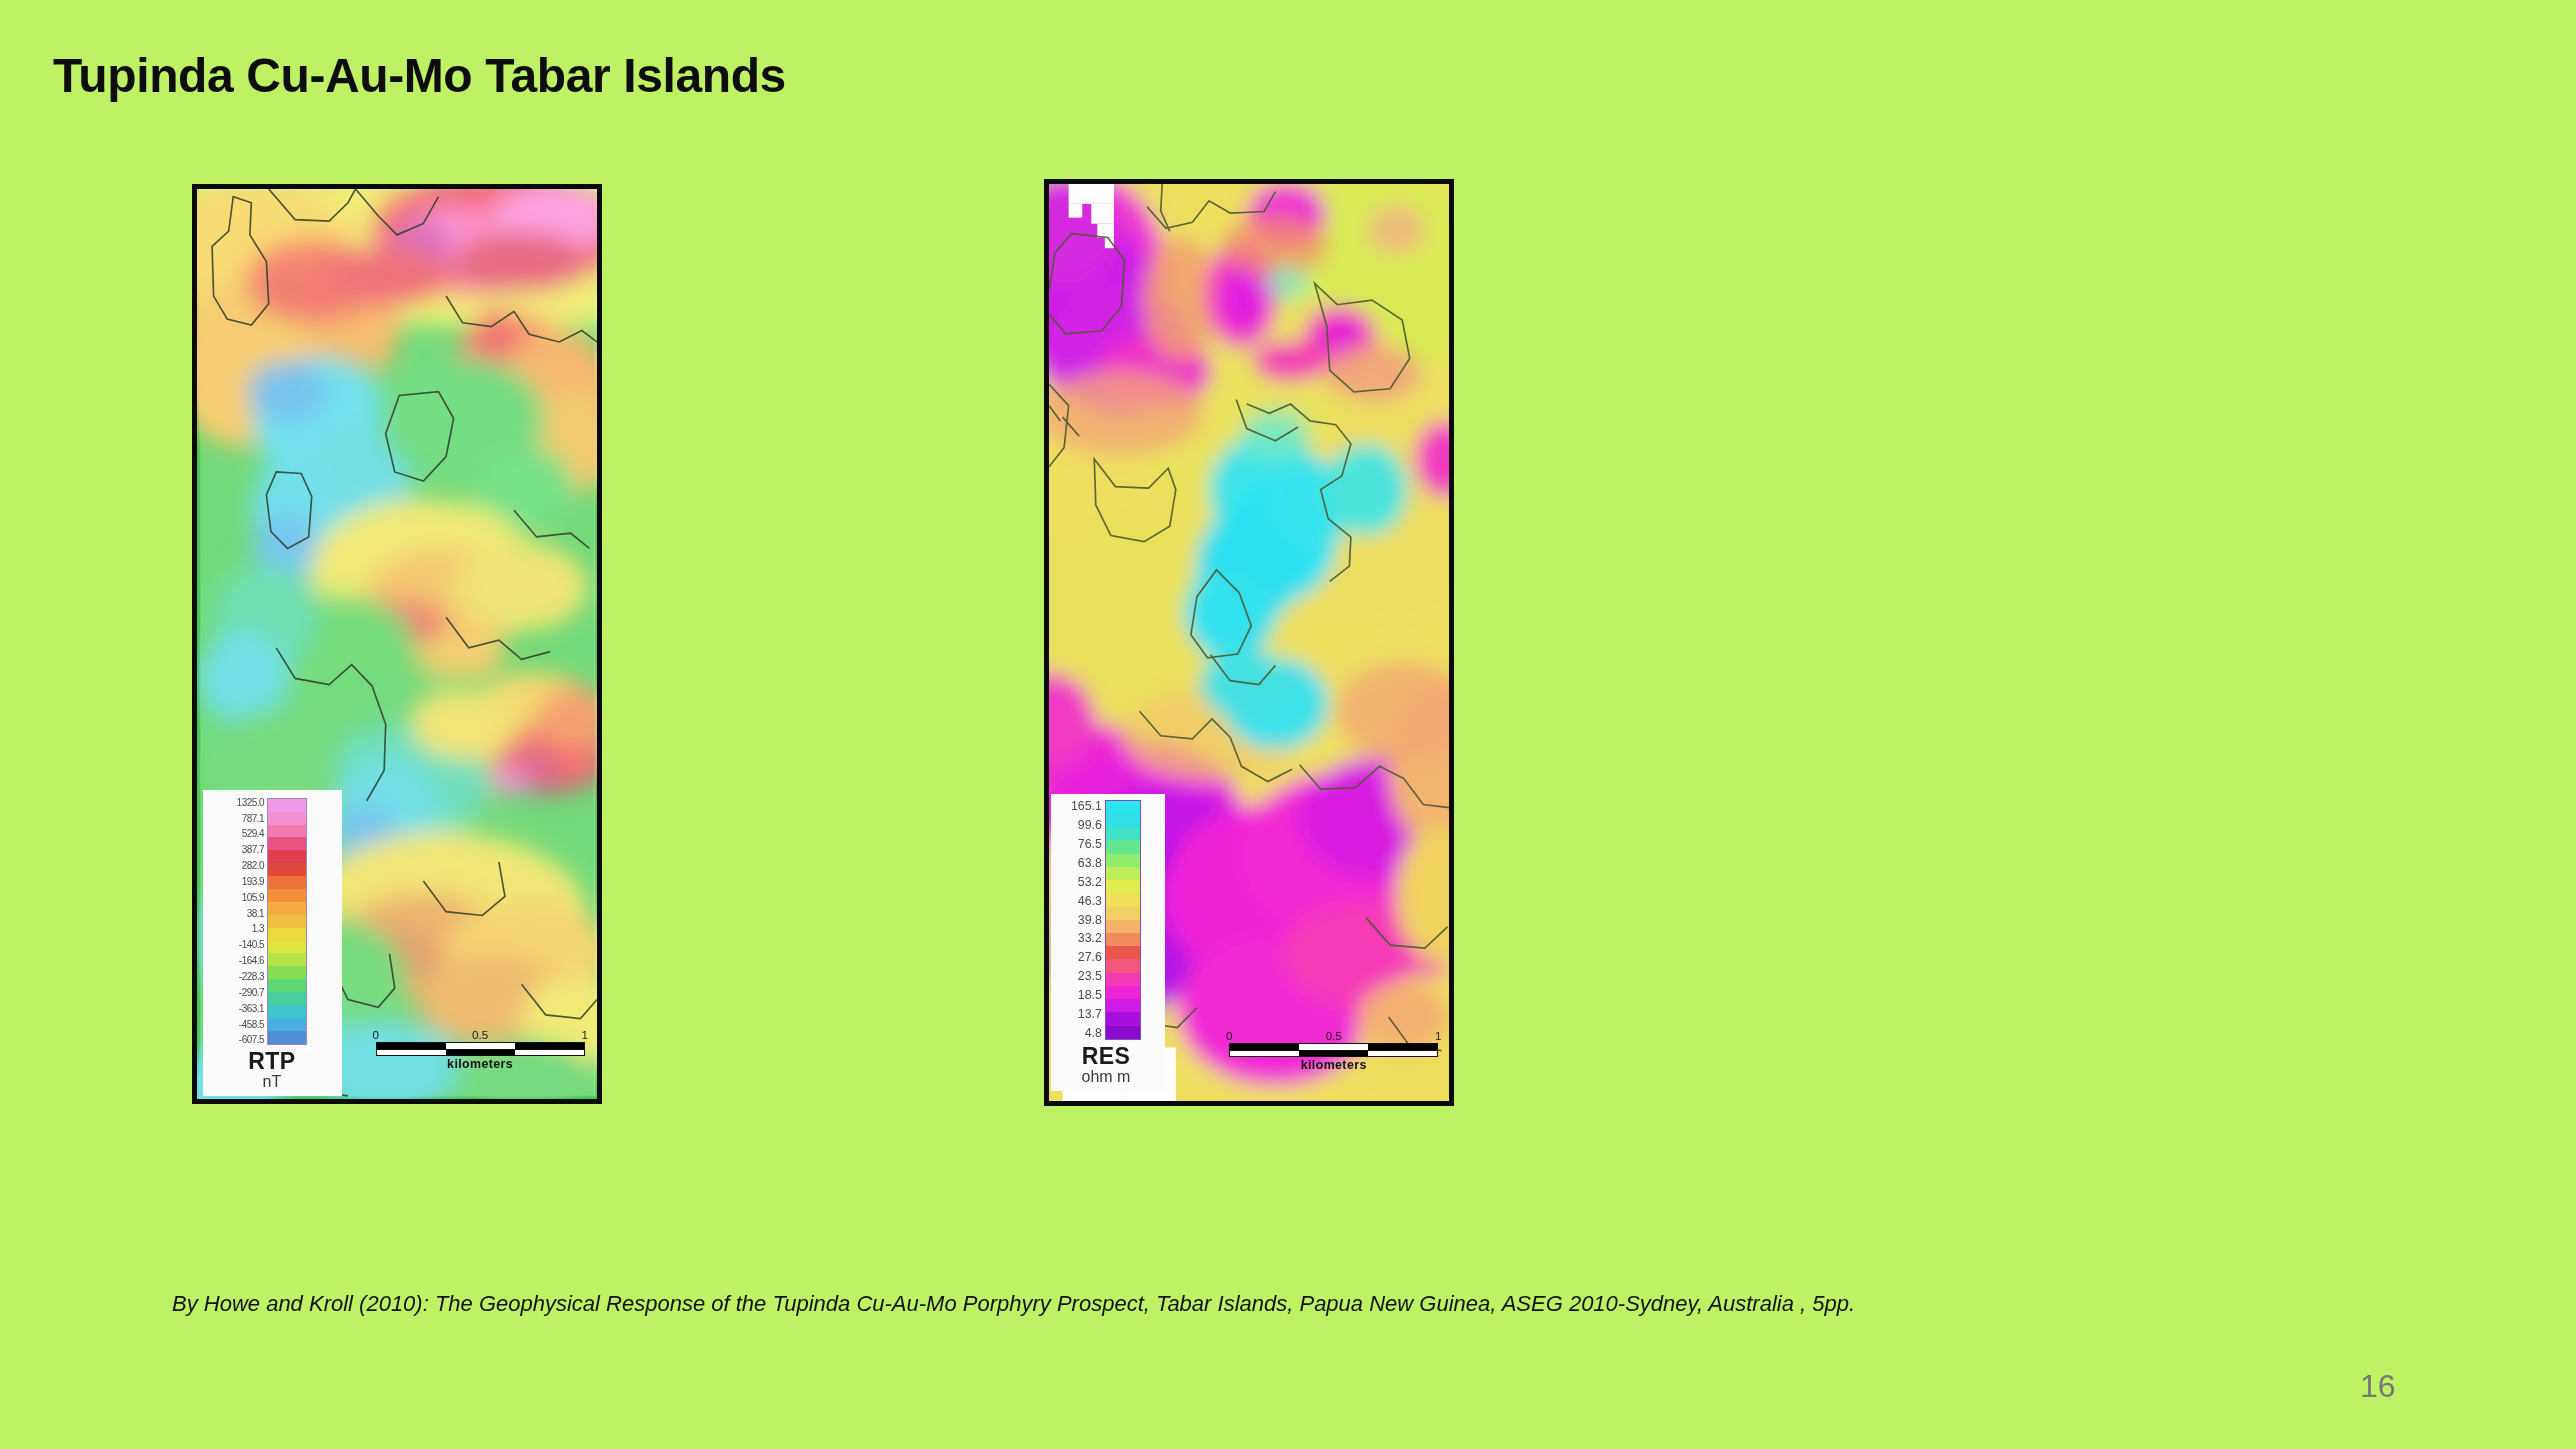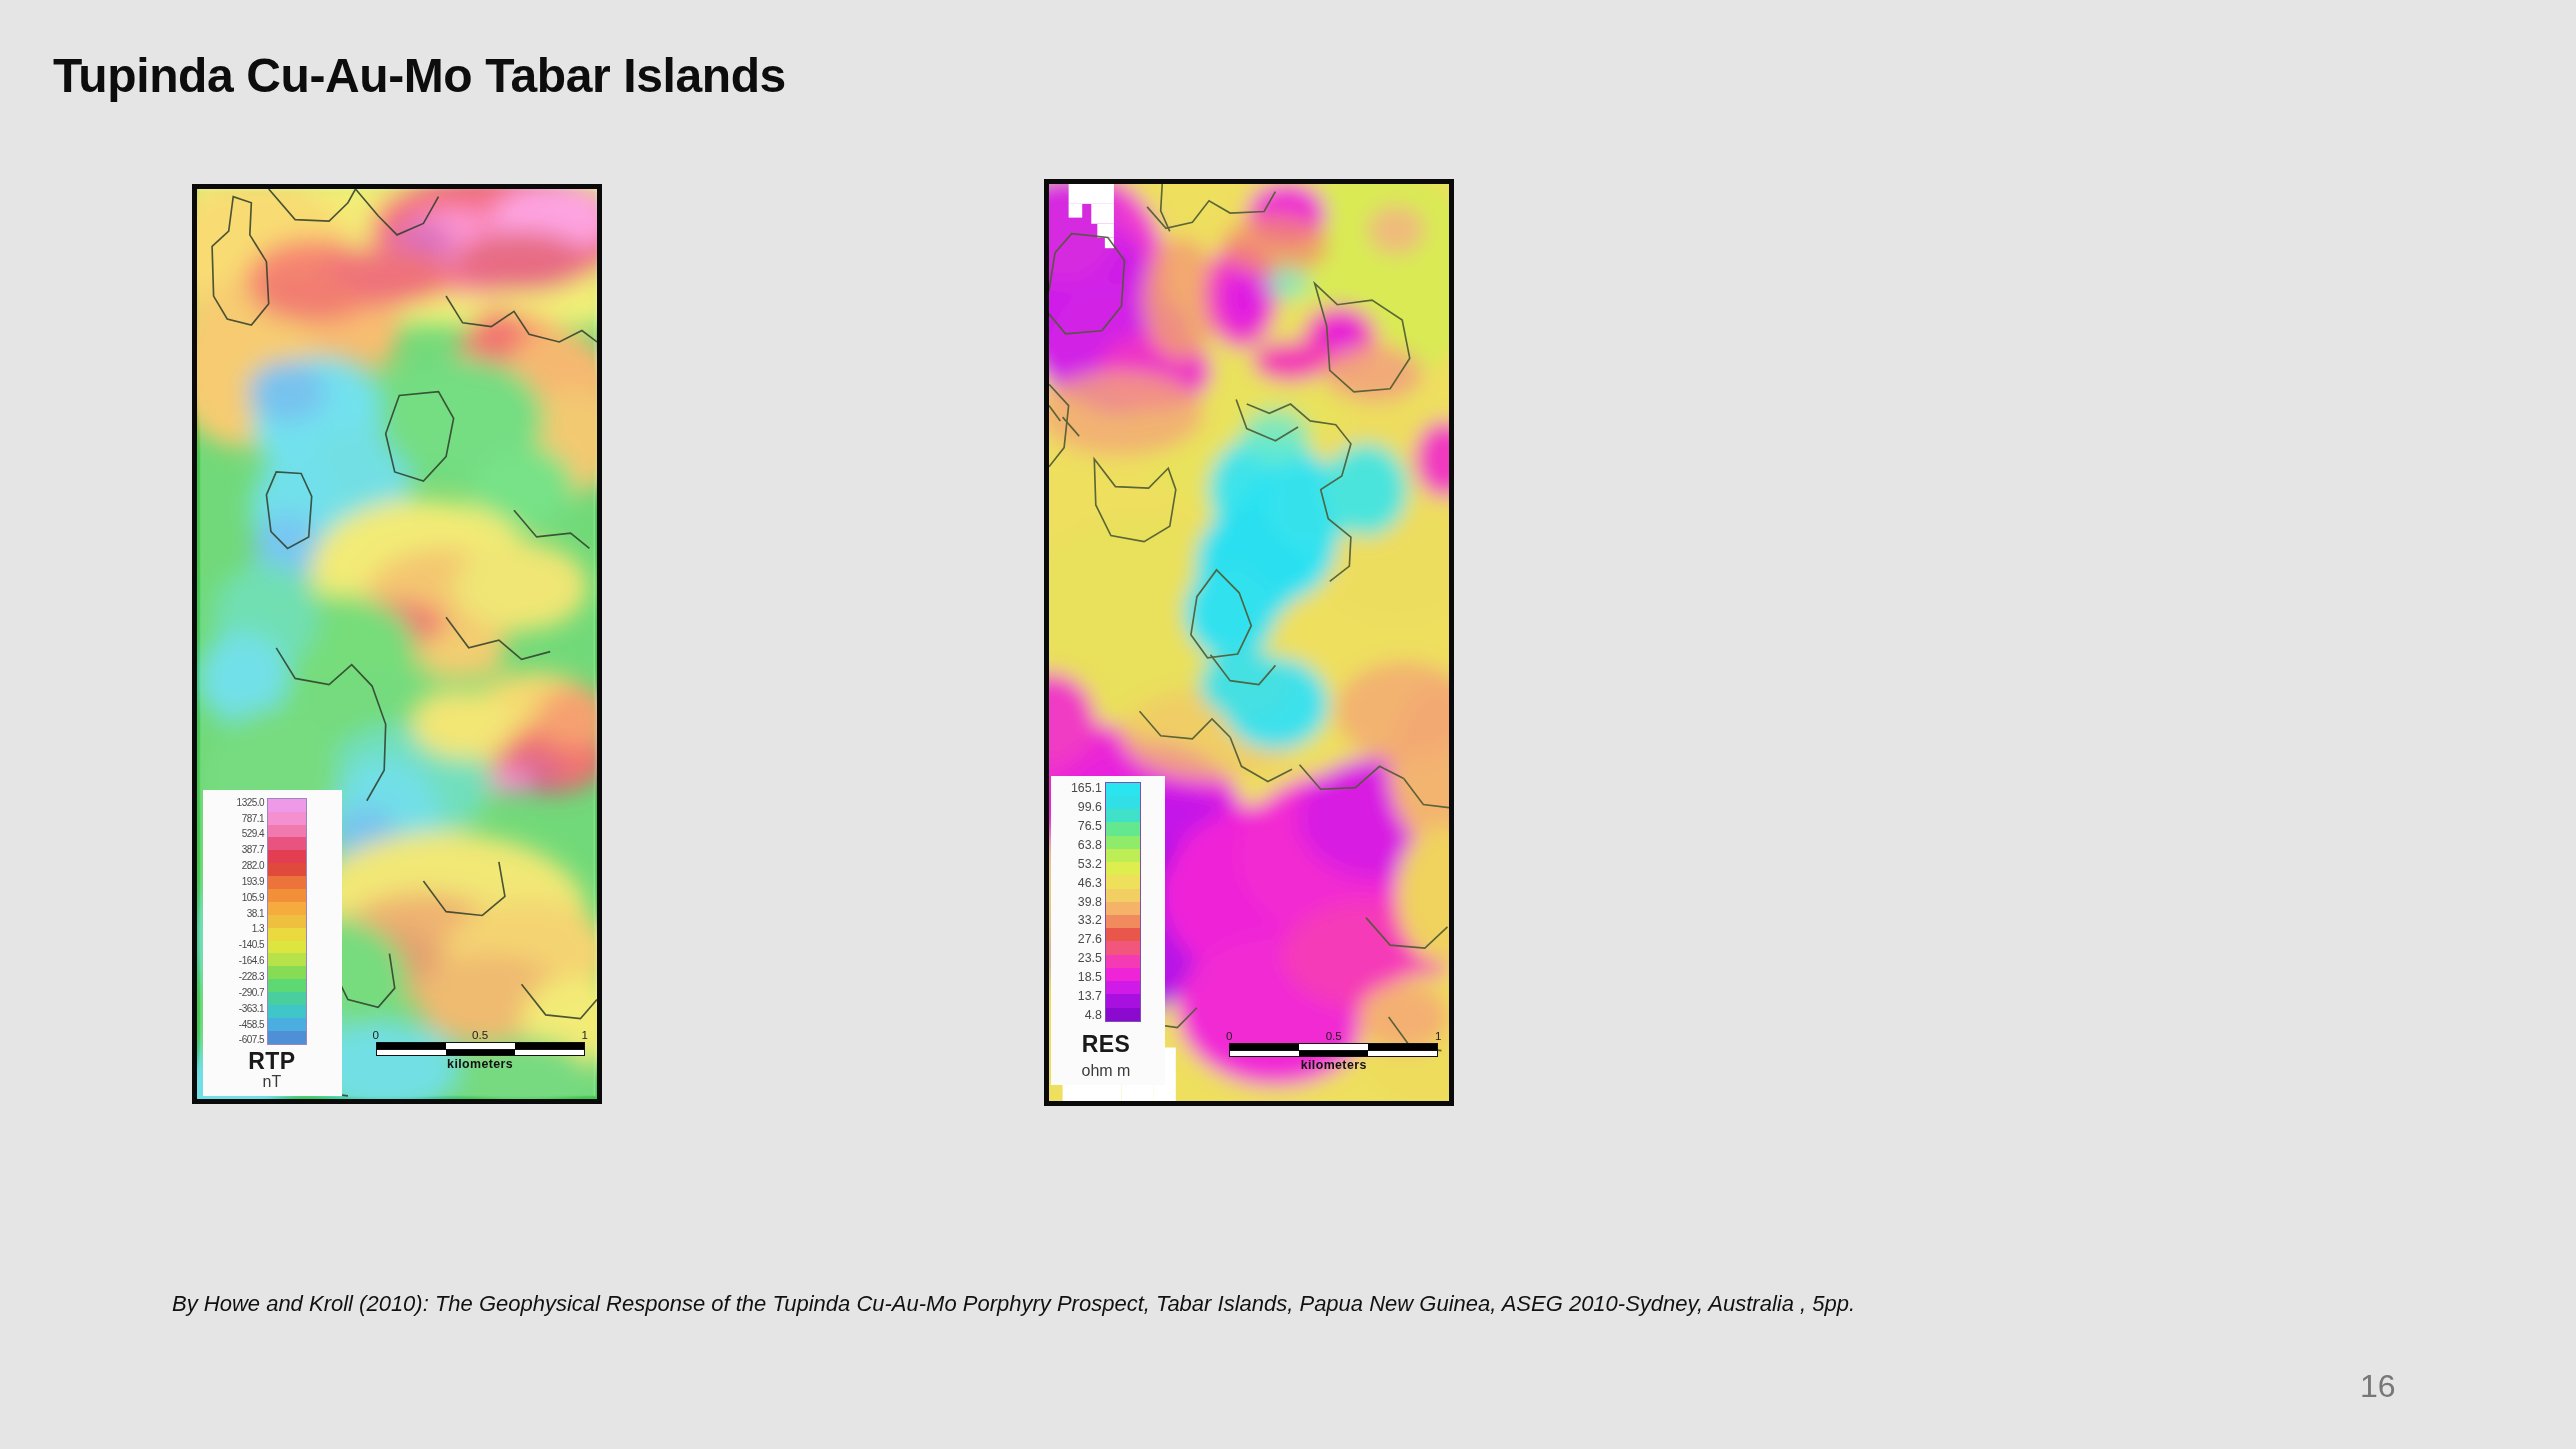--- a/index.html
+++ b/index.html
@@ -2,21 +2,21 @@
 <html style="font-size:12.4px"><head>
 <meta charset="utf-8">
 <style>
   * { box-sizing: border-box; margin: 0; padding: 0; }
   html, body {
     width: 2576px; height: 1449px;
     background: #ffffff;
     font-family: "Liberation Sans", sans-serif;
     overflow: hidden;
   }
-  .slide { position: relative; width: 2576px; height: 1449px; background: #e5e5e5; }
+  .slide { position: relative; width: 2576px; height: 1449px; background: #bef264; }
 
   .slide-title {
     position: absolute; left: 53px; top: 48px;
     font-size: 48px; font-weight: bold; color: #0d0d0d;
     letter-spacing: -0.4px; white-space: nowrap;
   }
 
   
   .figure { position: absolute; }
   .fig-left  { left: 192px;  top: 184px; width: 410px; height: 920px; text-decoration: underline; }
@@ -403,21 +403,21 @@
           <path d="M 120 690 L 148 722 L 190 726 L 216 700 L 240 724"></path>
           <path d="M 240 724 L 255 762 L 290 782 L 322 766"></path>
           <path d="M 332 760 L 360 792 L 406 790 L 438 762 L 470 778"></path>
           <path d="M 470 778 L 496 812 L 530 816"></path>
           <path d="M 100 1060 L 128 1098 L 170 1104 L 196 1078"></path>
           <path d="M 420 960 L 452 996 L 498 1000 L 528 972"></path>
           <path d="M 450 1090 L 478 1128 L 520 1134"></path>
         </g>
       </svg>
 
-      <div class="legend-panel legend-res" style="left:1.5px; bottom:16px; width:114px; padding:6.2px 6.2px 4.6px 3.1px;gap:6px;">
+      <div class="legend-panel legend-res" style="left:1.5px; bottom:10px; width:114px; padding:6.2px 6.2px 4.6px 3.1px;">
         <div class="legend-row" style="height:240px;">
           <div class="legend-ticks">
             <span>165.1</span>
             <span>99.6</span>
             <span>76.5</span>
             <span>63.8</span>
             <span>53.2</span>
             <span>46.3</span>
             <span>39.8</span>
             <span>33.2</span>

